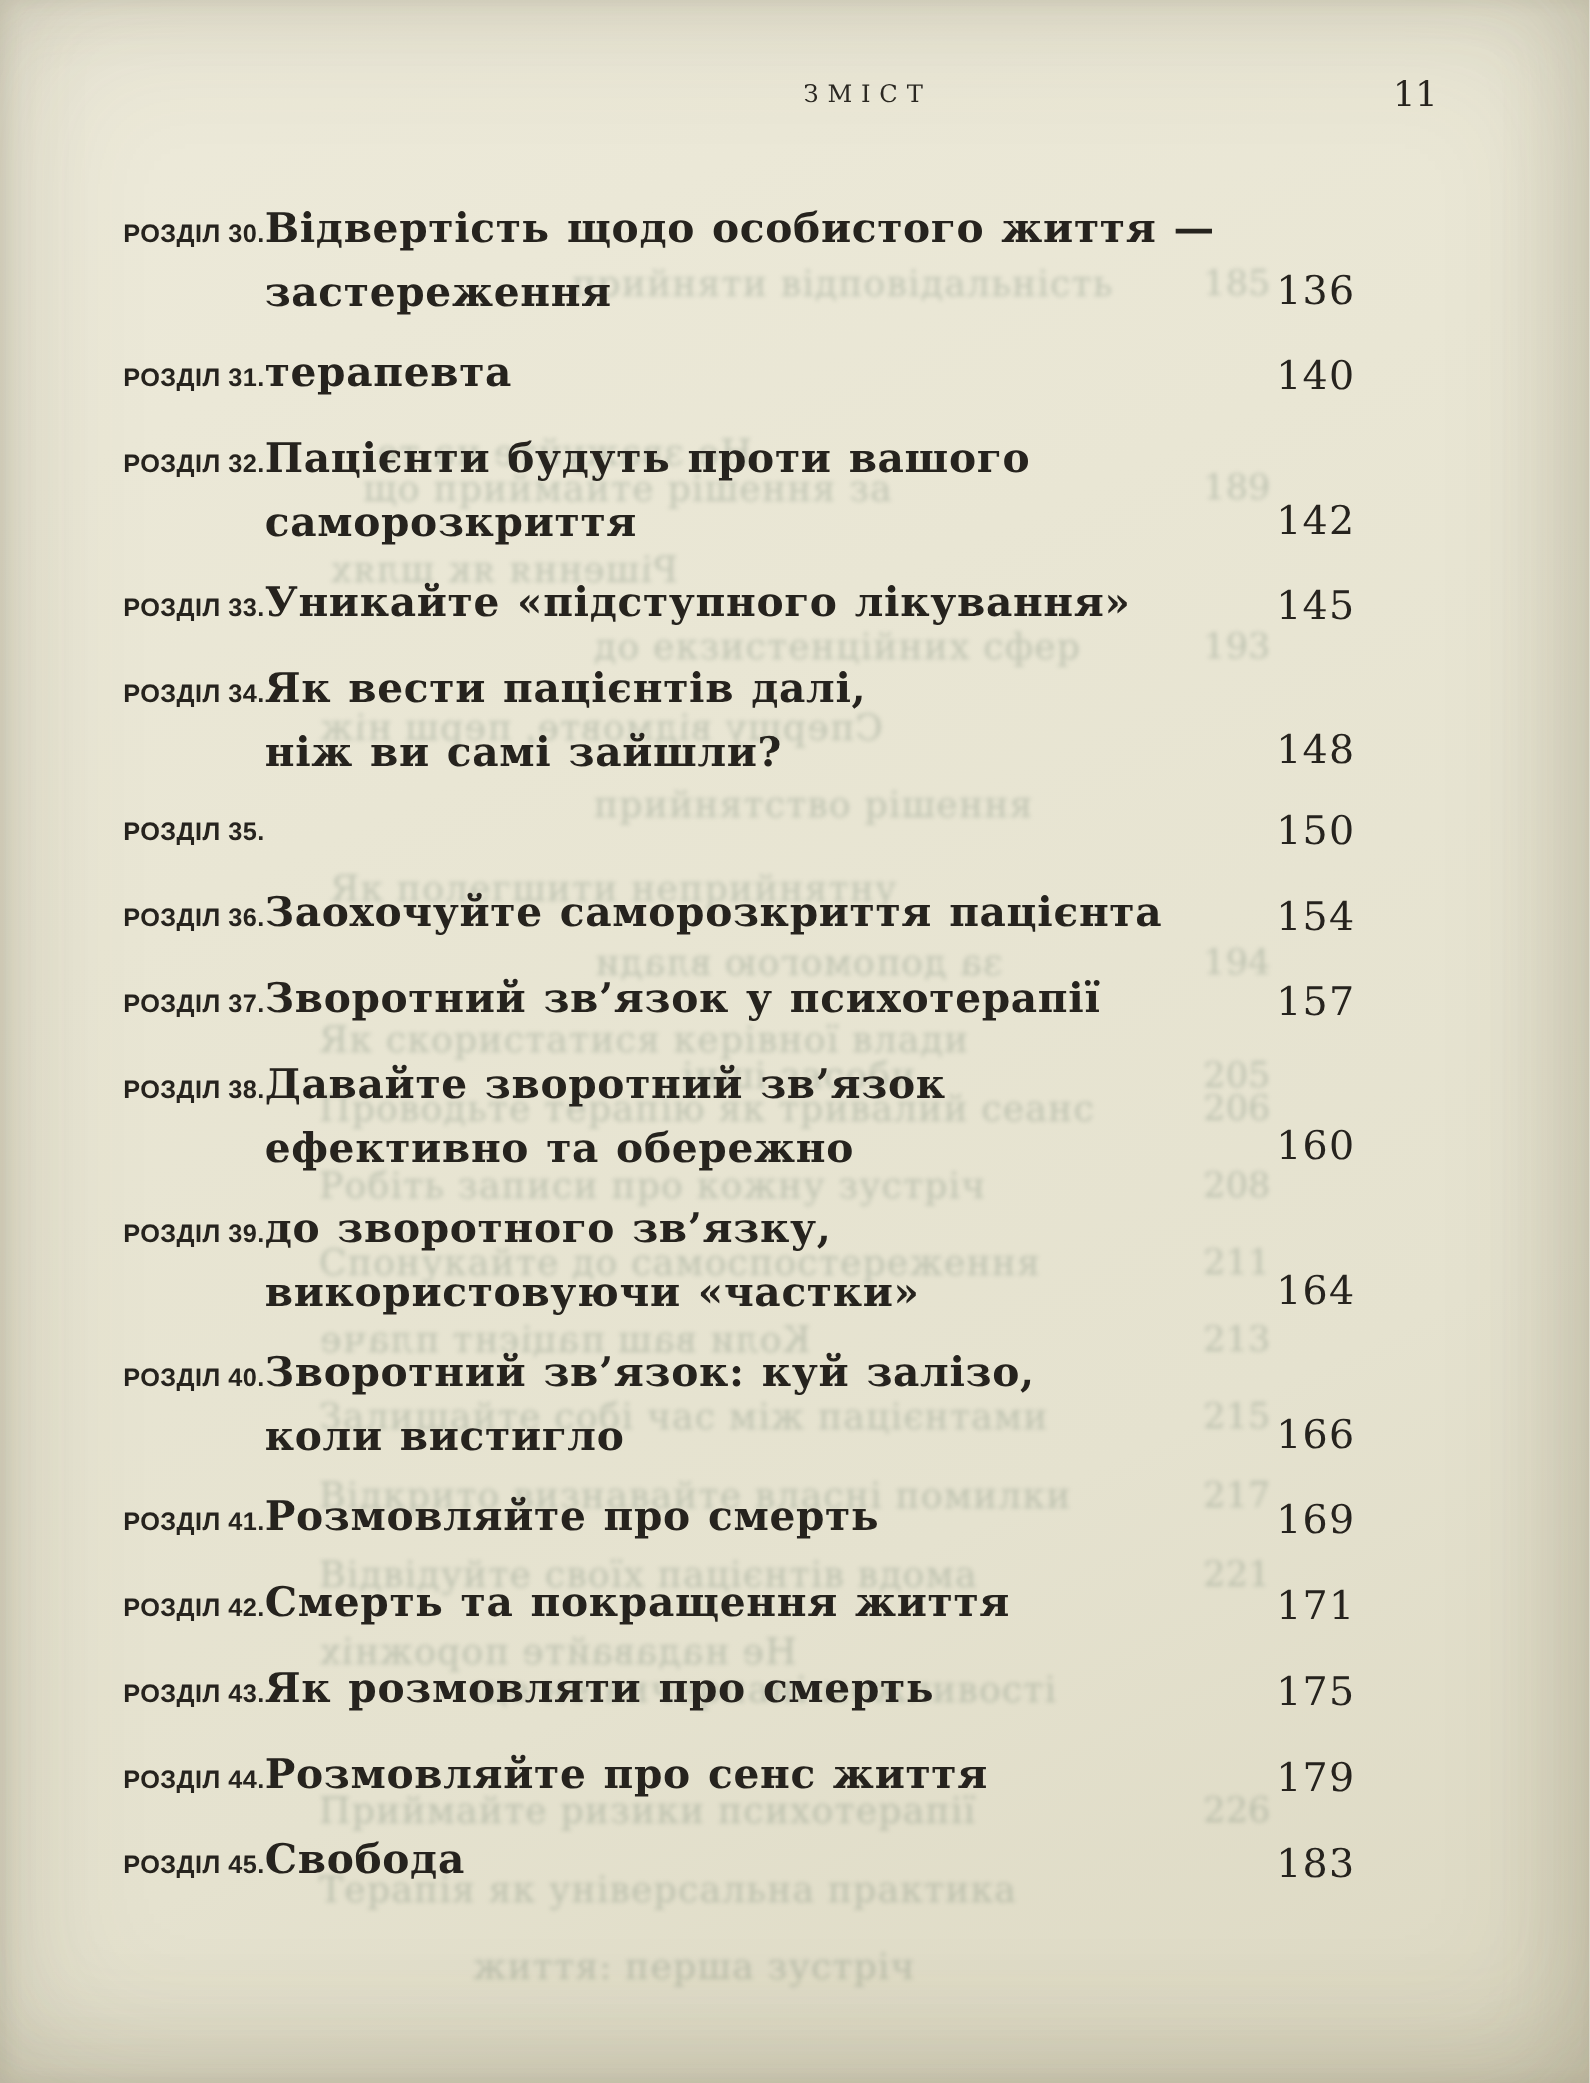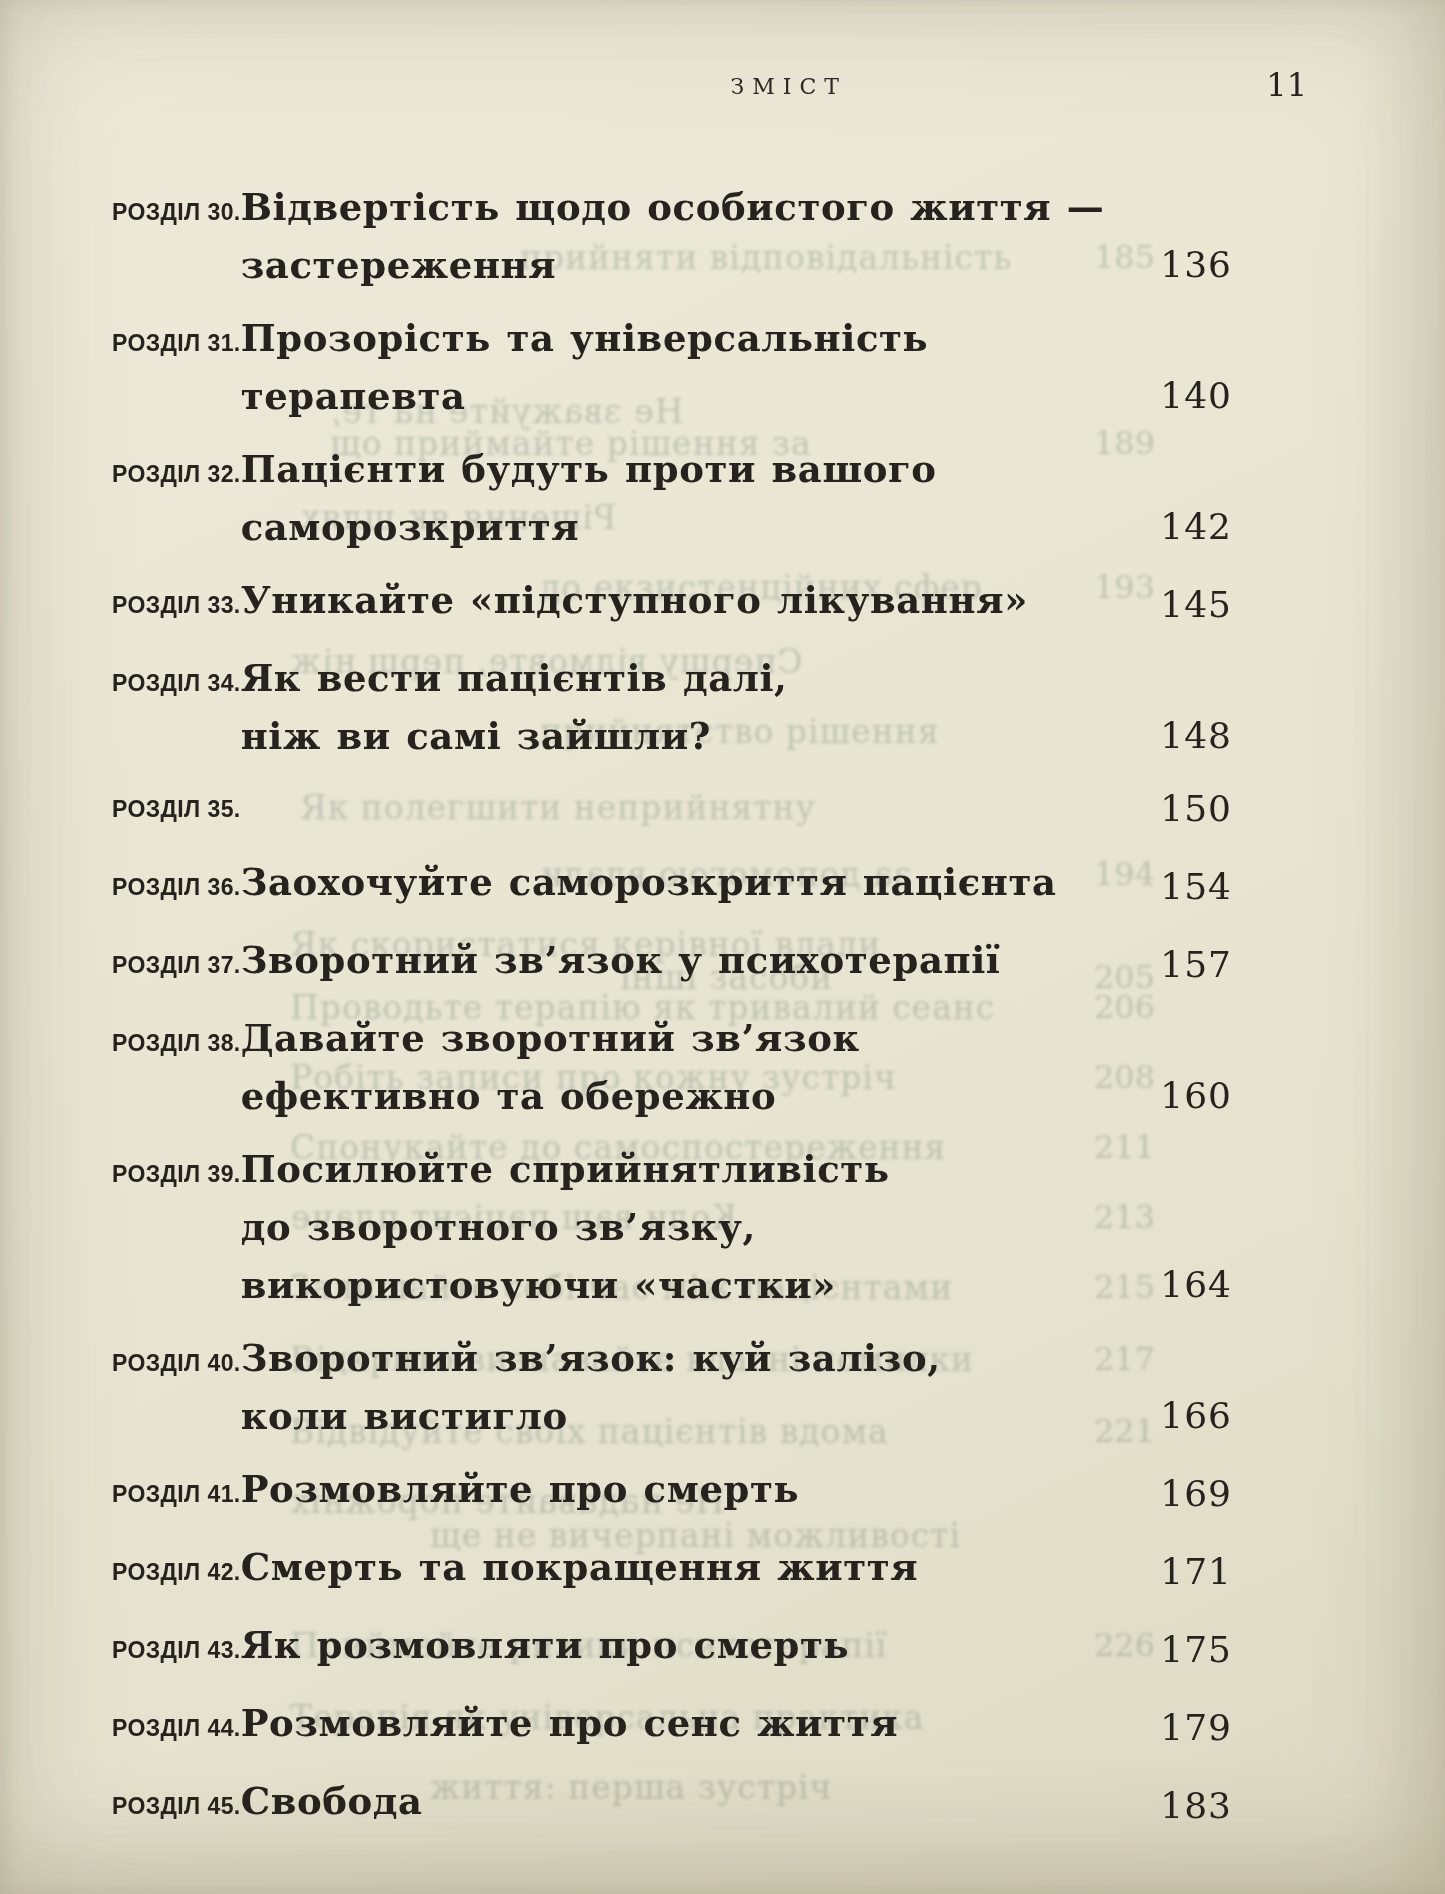--- a/index.html
+++ b/index.html
@@ -152,21 +152,20 @@
       <span class="label">РОЗДІЛ 30.</span>
       <span class="title">
         <span class="tline">Відвертість щодо особистого життя —</span>
         <span class="tline">застереження</span>
       </span>
       <span class="pagenum">136</span>
     </div>
     <div class="entry">
       <span class="label">РОЗДІЛ 31.</span>
       <span class="title">
-        <span class="tline">Прозорість та універсальність</span>
         <span class="tline">терапевта</span>
       </span>
       <span class="pagenum">140</span>
     </div>
     <div class="entry">
       <span class="label">РОЗДІЛ 32.</span>
       <span class="title">
         <span class="tline">Пацієнти будуть проти вашого</span>
         <span class="tline">саморозкриття</span>
       </span>
@@ -209,21 +208,20 @@
       <span class="label">РОЗДІЛ 38.</span>
       <span class="title">
         <span class="tline">Давайте зворотний зв’язок</span>
         <span class="tline">ефективно та обережно</span>
       </span>
       <span class="pagenum">160</span>
     </div>
     <div class="entry">
       <span class="label">РОЗДІЛ 39.</span>
       <span class="title">
-        <span class="tline">Посилюйте сприйнятливість</span>
         <span class="tline">до зворотного зв’язку,</span>
         <span class="tline">використовуючи «частки»</span>
       </span>
       <span class="pagenum">164</span>
     </div>
     <div class="entry">
       <span class="label">РОЗДІЛ 40.</span>
       <span class="title">
         <span class="tline">Зворотний зв’язок: куй залізо,</span>
         <span class="tline">коли вистигло</span>

